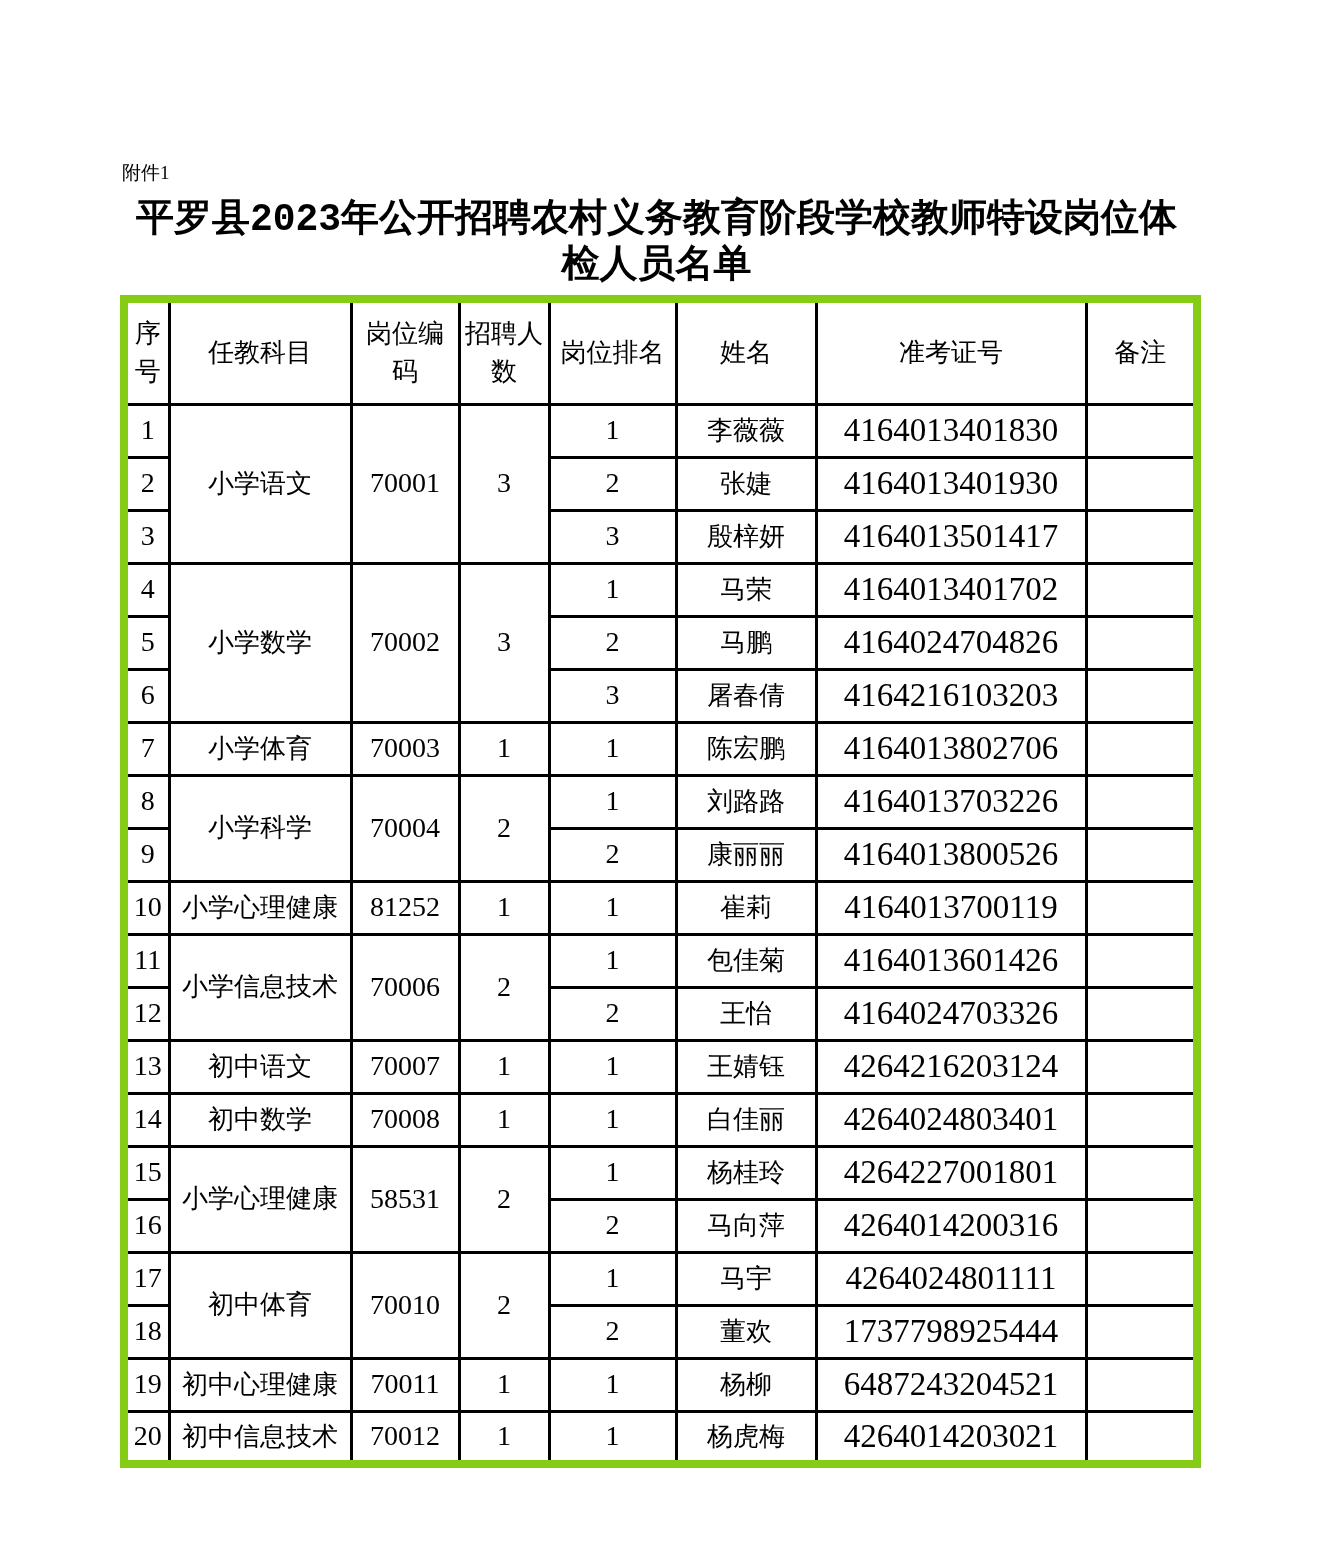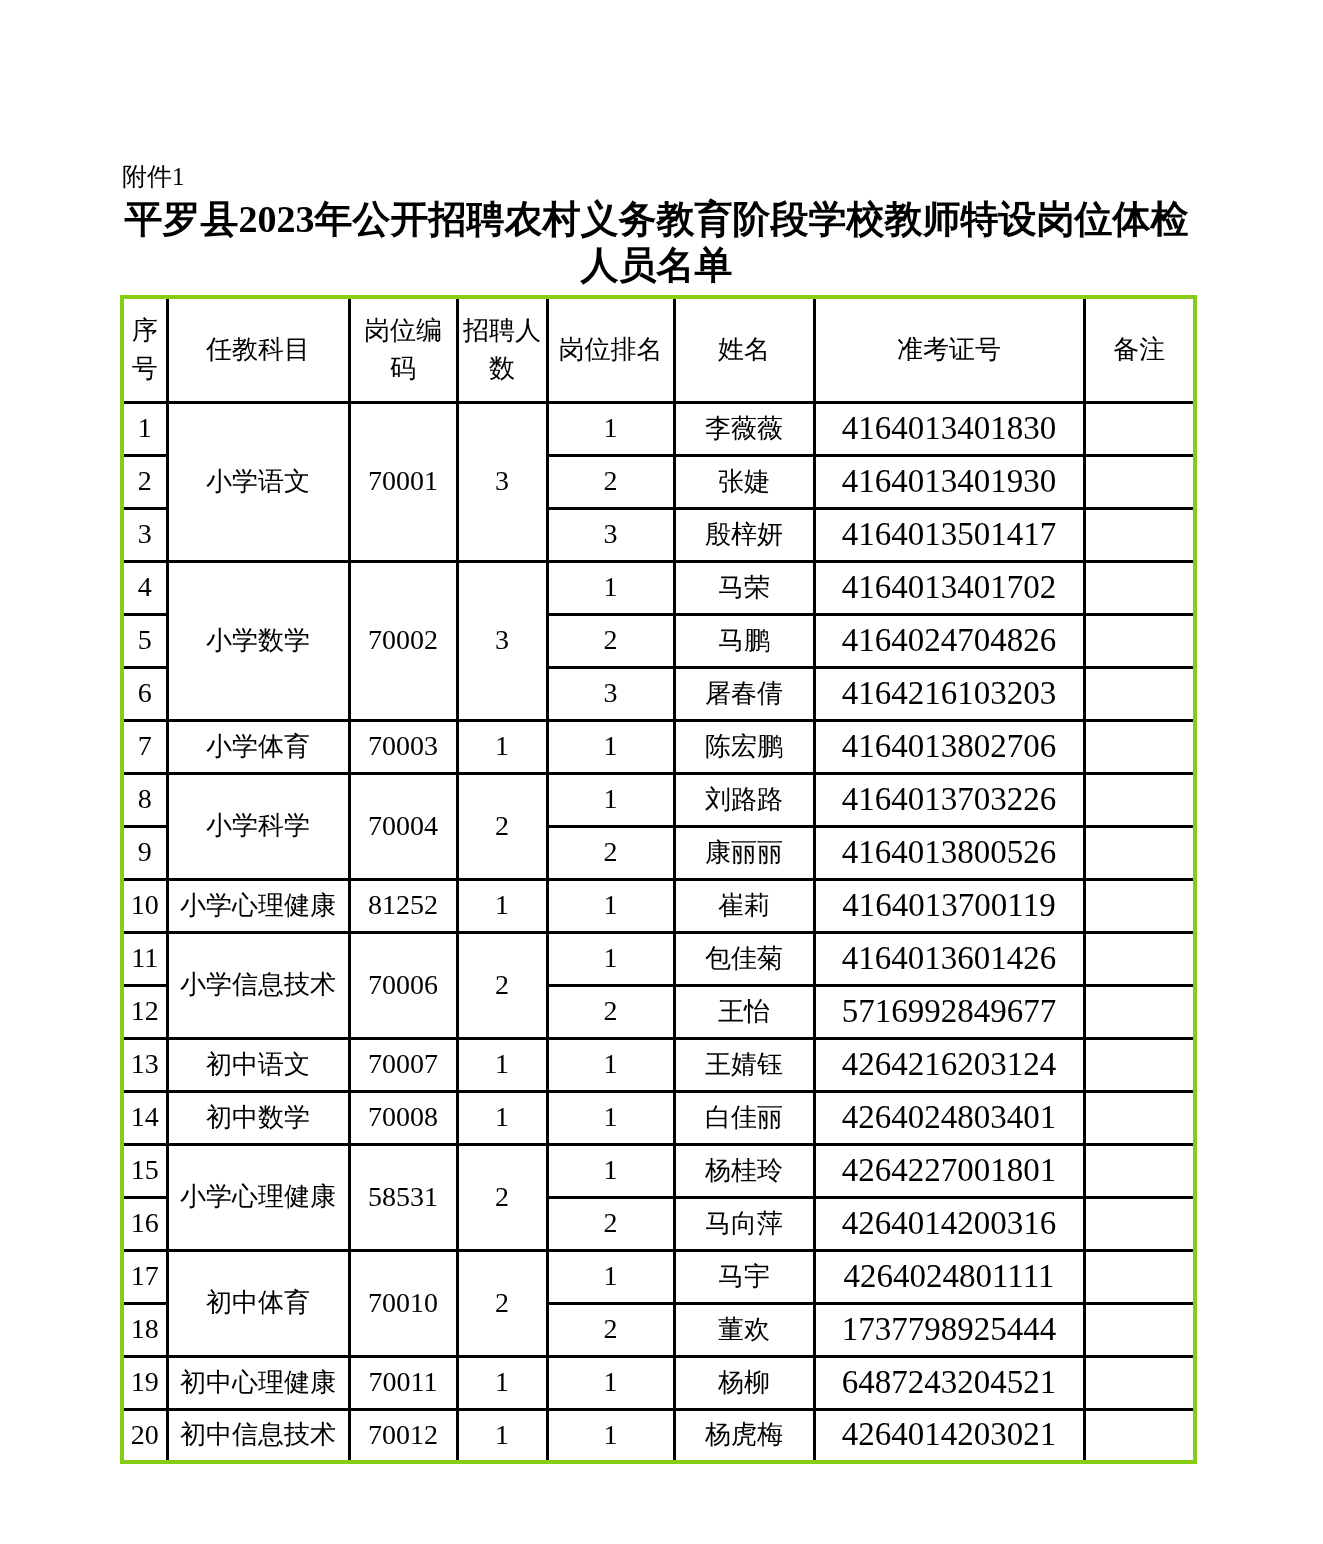--- a/index.html
+++ b/index.html
@@ -4,33 +4,34 @@
 <style>
   html, body { margin:0; padding:0; }
   body {
     width:1323px; height:1544px;
     background:#ffffff; color:#000000;
     font-family:"Liberation Serif","DejaVu Serif",serif;
     position:relative;
   }
   .attachment-label {
     position:absolute; left:122px; top:160px;
-    font-size:25px;
+    font-size:19px;
   }
   .doc-title {
     position:absolute; left:120px; top:197px; width:1073px;
     text-align:center; font-weight:bold;
     font-size:38px; line-height:1.2;
     letter-spacing:0px;
+    font-family:Liberation Mono, monospace;
   }
   table.roster {
     position:absolute; left:120px; top:295px;
     width:1073px; table-layout:fixed;
     border-collapse:collapse;
-    border:4px solid #84cc16;
+    border:8px solid #84cc16;
   }
   table.roster th, table.roster td {
     border:3px solid #000;
     text-align:center; vertical-align:middle;
     padding:0 2px;
     font-size:26px; font-weight:normal;
     line-height:1.45;
     overflow:hidden;
     word-break:break-all;
   }
@@ -165,21 +166,21 @@
         <td data-name="cell-recruit" rowspan="2">2</td>
         <td data-name="cell-rank">1</td>
         <td data-name="cell-name">包佳菊</td>
         <td data-name="cell-ticket">4164013601426</td>
         <td data-name="cell-remark"></td>
       </tr>
       <tr data-name="table-row">
         <td data-name="cell-no">12</td>
         <td data-name="cell-rank">2</td>
         <td data-name="cell-name">王怡</td>
-        <td data-name="cell-ticket">5716992849677</td>
+        <td data-name="cell-ticket">4164024703326</td>
         <td data-name="cell-remark"></td>
       </tr>
       <tr data-name="table-row">
         <td data-name="cell-no">13</td>
         <td data-name="cell-subject">初中语文</td>
         <td data-name="cell-code">70007</td>
         <td data-name="cell-recruit">1</td>
         <td data-name="cell-rank">1</td>
         <td data-name="cell-name">王婧钰</td>
         <td data-name="cell-ticket">4264216203124</td>

